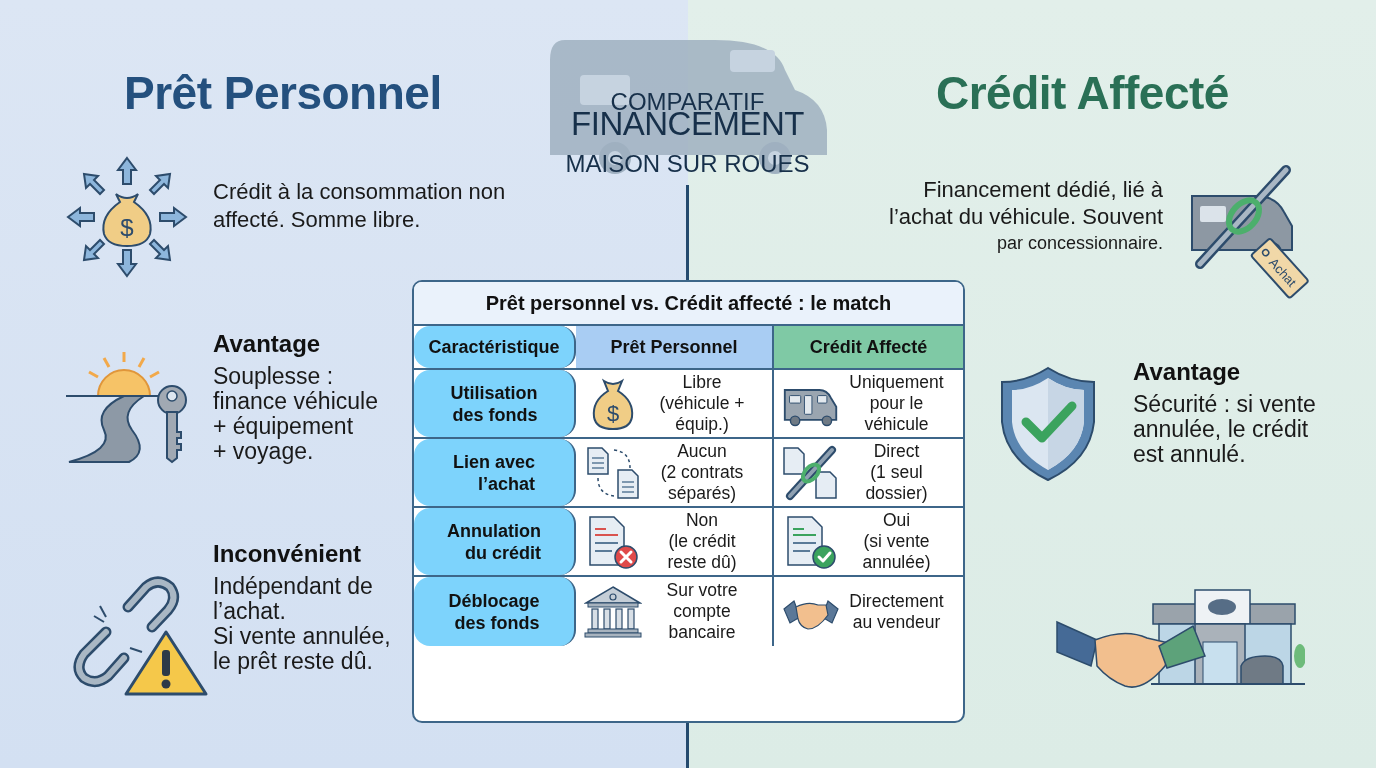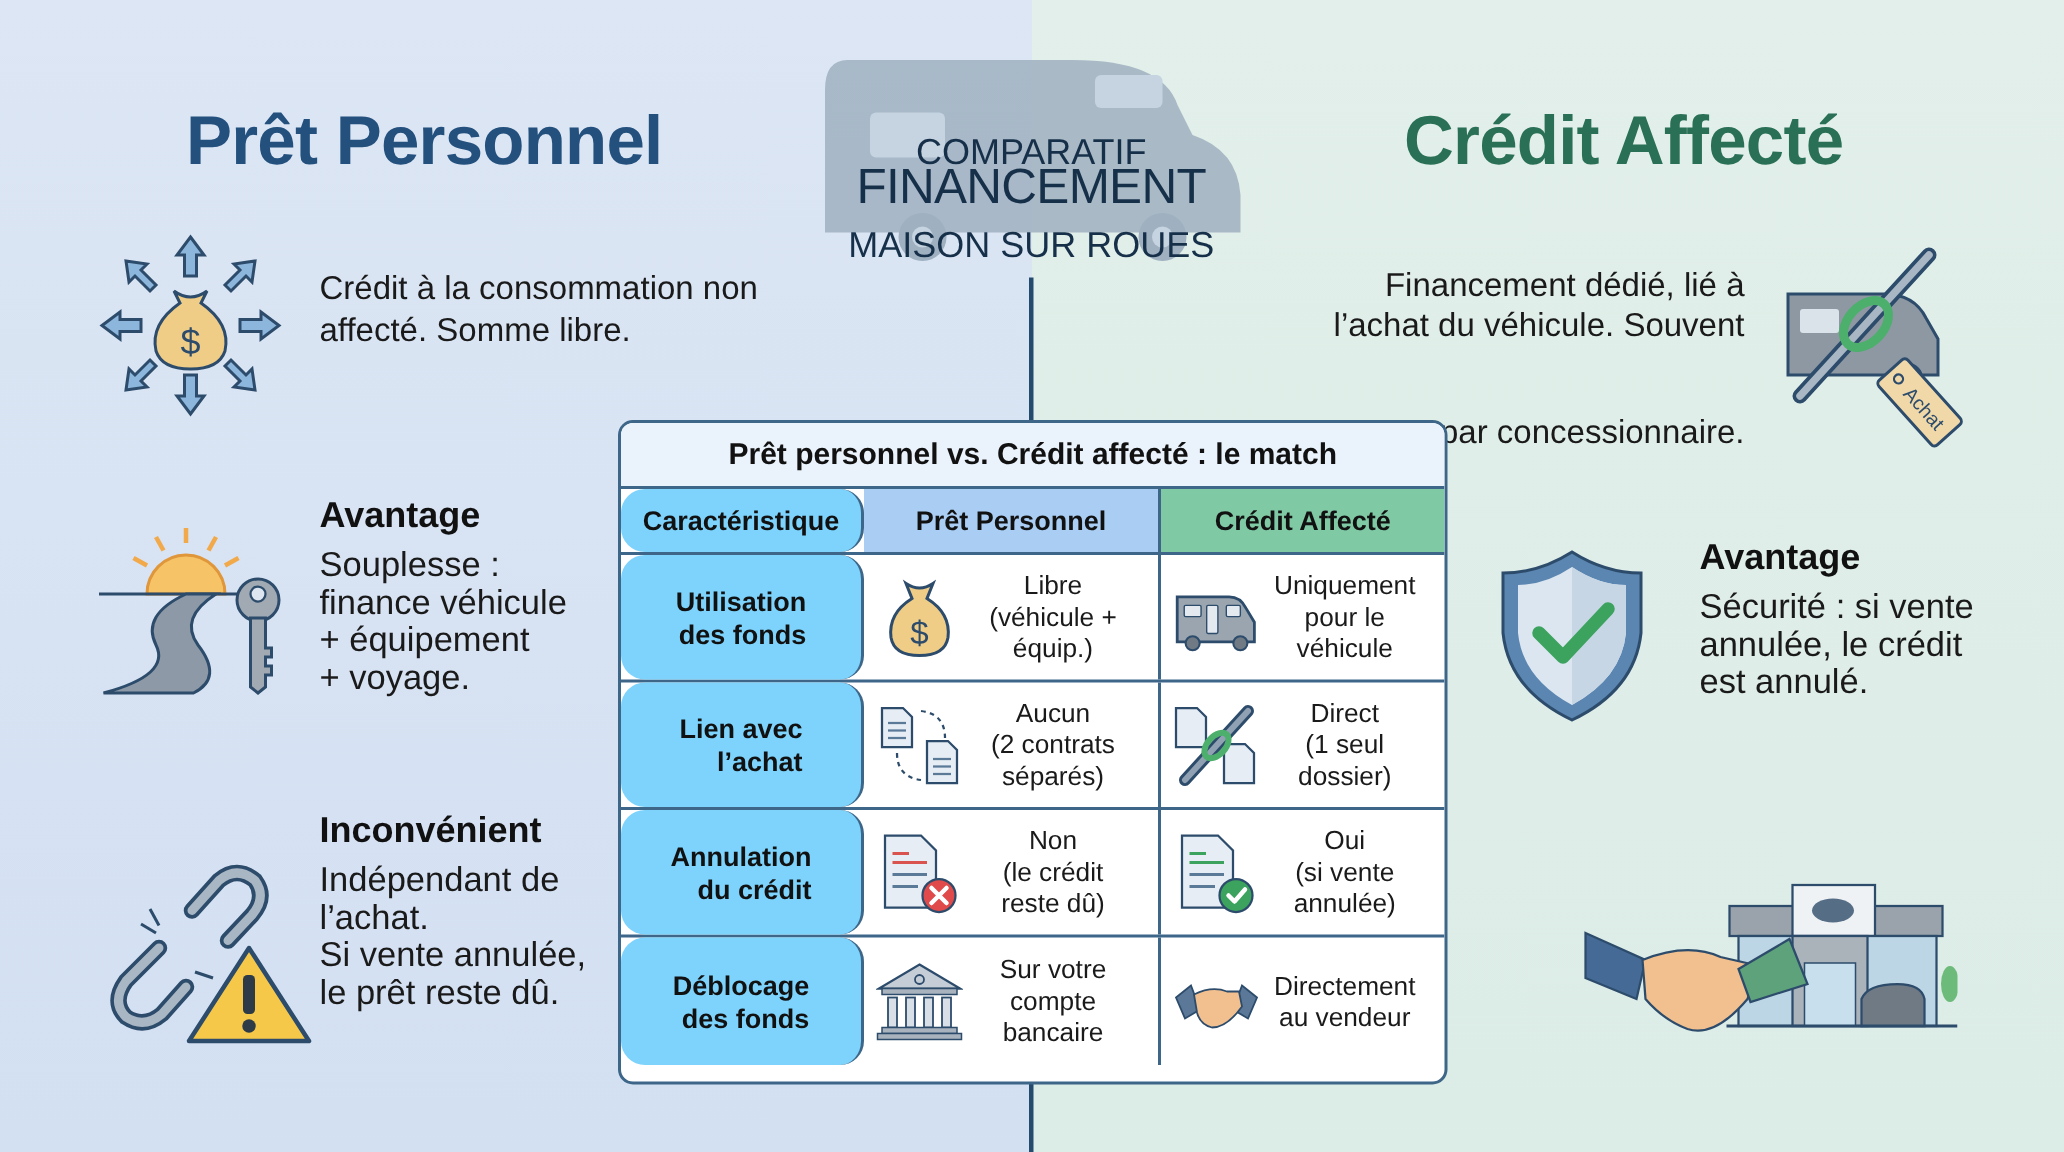--- a/index.html
+++ b/index.html
@@ -29,21 +29,21 @@
   .row { display: flex; border-bottom: 2px solid #3d6689; }
   .row:last-child { border-bottom: none; }
   .cell { display: flex; align-items: center; justify-content: center; border-right: 2px solid #3d6689; }
   .cell:last-child { border-right: none; }
   .c1 { width: 162px; background: #7dd3fc; text-align: right; font-weight: bold; font-size: 18px; line-height: 22px; color: #111; border-radius: 16px; }
   .c2 { width: 198px; }
   .c3 { width: 189px; }
   .hdr .cell { height: 42px; font-size: 18px; font-weight: bold; color: #111; }
   .hdr .c2 { background: #a9cdf3; }
   .hdr .c3 { background: #7fc9a5; }
-  .body-row { height: 85px; }
+  .body-row { height: 69px; }
   .body-row .c2, .body-row .c3 { justify-content: space-between; padding: 0 10px 0 8px; }
   .cell-text { font-size: 17.5px; line-height: 21px; text-align: center; color: #1a1a1a; flex: 1; }
   .cell-icon { width: 58px; height: 58px; flex: none; }
 </style>
 </head>
 <body>
 
 <div class="bg-left"></div>
 <div class="bg-right"></div>
 <div class="divider"></div>
@@ -135,21 +135,21 @@
   <div class="head">Inconvénient</div>
   <div class="body">Indépendant de</div>
   <div class="body">l’achat.</div>
   <div class="body">Si vente annulée,</div>
   <div class="body">le prêt reste dû.</div>
 </div>
 
 <div class="block" style="left:860px;top:176px;width:303px;text-align:right;">
   <div class="body" style="font-size:22px;line-height:27px;">Financement dédié, lié à</div>
   <div class="body" style="font-size:22px;line-height:27px;">l’achat du véhicule. Souvent</div>
-  <div class="body" style="font-size:22px;line-height:27px;margin-top:44px;">par concessionnaire.</div>
+  <div class="body" style="font-size:18px;line-height:27px;">par concessionnaire.</div>
 </div>
 <div class="icon-abs" style="left:1186px;top:156px;">
   <svg width="130" height="145" viewBox="0 0 130 145">
     <path d="M6 40 H70 Q90 40 98 56 L106 70 V94 H6Z" fill="#8d98a3" stroke="#2d4c6c" stroke-width="2"></path>
     <rect x="14" y="50" width="26" height="16" rx="2" fill="#dbe3ea"></rect>
     <circle cx="86" cy="96" r="9" fill="#8d98a3" stroke="#2d4c6c" stroke-width="2"></circle>
     <g fill="none" stroke="#2d4c6c" stroke-width="10" stroke-linecap="round">
         <path d="M14 108 L100 14"></path>
       </g>
     <g fill="none" stroke="#a9b7c4" stroke-width="5" stroke-linecap="round">

